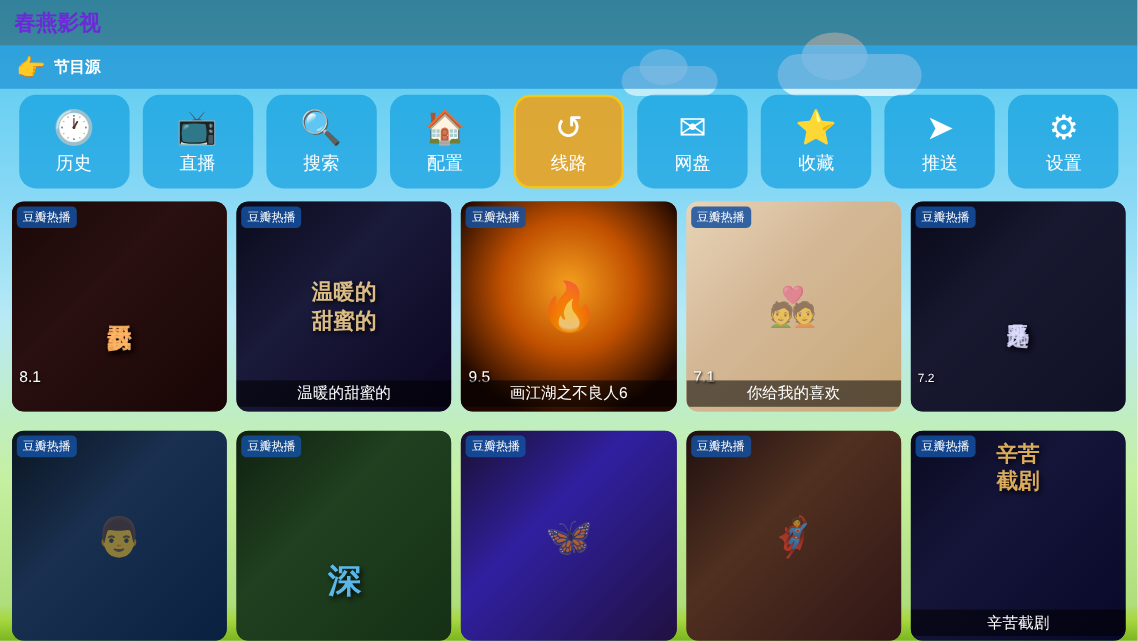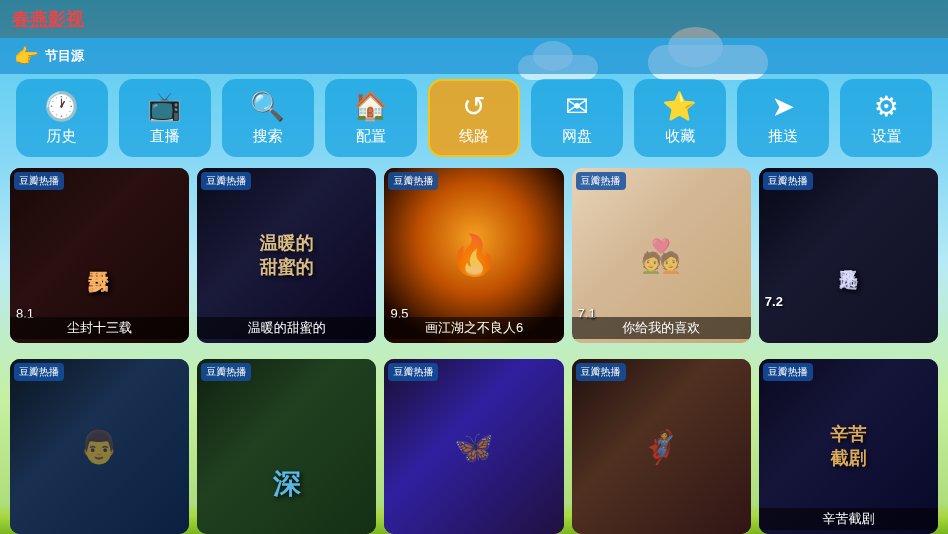--- a/index.html
+++ b/index.html
@@ -18,24 +18,23 @@
       top: 0; left: 0; right: 0;
       height: 38px;
       background: rgba(0,0,0,0.35);
       display: flex;
       align-items: center;
       justify-content: space-between;
       padding: 0 12px;
       z-index: 10;
     }
     .header-title {
-      color: #ef4444;
+      color: #6d28d9;
       font-size: 18px;
       font-weight: bold;
-      text-decoration: underline;
     }
     .header-datetime {
       color: #fff;
       font-size: 16px;
     }
 
     
     .source-bar {
       position: absolute;
       top: 38px; left: 0; right: 0;
@@ -294,21 +293,20 @@
 <div class="content-area">
 
   <div class="card-row">
 
     <div class="card card-1">
       <div class="card-bg" style="background: linear-gradient(135deg, #1a0808 0%, #2a1010 40%, #180505 100%); height:100%; display:flex; align-items:center; justify-content:center;">
         <span class="poster-text" style="font-size:20px; color: rgba(255,180,100,0.9);">少封三载</span>
       </div>
       <div class="card-badge">豆瓣热播</div>
       <div class="card-rating">8.1</div>
-      <div class="card-title">尘封十三载</div>
     </div>
 
     <div class="card card-2">
       <div class="card-bg" style="background: linear-gradient(135deg, #0a0a1a 0%, #1a1a3a 40%, #0a0520 100%); height:100%; display:flex; align-items:center; justify-content:center;">
         <span class="poster-text-h" style="color:rgba(255,220,150,0.85);">温暖的<br>甜蜜的</span>
       </div>
       <div class="card-badge">豆瓣热播</div>
       <div class="card-title">温暖的甜蜜的</div>
     </div>
 
@@ -330,21 +328,21 @@
       <div class="card-badge">豆瓣热播</div>
       <div class="card-rating">7.1</div>
       <div class="card-title">你给我的喜欢</div>
     </div>
 
     <div class="card card-5">
       <div class="card-bg" style="background: linear-gradient(135deg, #080818 0%, #181830 40%, #101025 100%); height:100%; display:flex; align-items:center; justify-content:center;">
         <span class="poster-text" style="font-size:18px; color:rgba(220,220,255,0.85);">平凡之路</span>
       </div>
       <div class="card-badge">豆瓣热播</div>
-      <div class="card-rating" style="position:absolute; bottom:34px; left:6px; color:#fff; font-size:13px; font-weight:bold; z-index:2; text-shadow:1px 1px 2px #000;">7.2</div>
+      <div class="card-rating" style="position:absolute; bottom:22px; left:6px; color:#fff; font-size:10px; font-weight:normal; z-index:2; text-shadow:1px 1px 2px #000;">7.2</div>
     </div>
 
   </div>
 
   <div class="card-row">
 
     <div class="card card-6">
       <div class="card-bg" style="background: linear-gradient(135deg, #0a1520 0%, #1a3050 40%, #0a2040 100%); height:100%; display:flex; align-items:center; justify-content:center;">
         <span style="font-size:32px; opacity:0.5;">👨</span>
       </div>
@@ -366,21 +364,21 @@
     </div>
 
     <div class="card card-9">
       <div class="card-bg" style="background: linear-gradient(135deg, #201010 0%, #503020 40%, #301515 100%); height:100%; display:flex; align-items:center; justify-content:center;">
         <span style="font-size:32px; opacity:0.6;">🦸</span>
       </div>
       <div class="card-badge">豆瓣热播</div>
     </div>
 
     <div class="card card-10">
-      <div class="card-bg" style="background: linear-gradient(135deg, #0a0a20 0%, #15153a 40%, #08082a 100%); height:100%; display:flex; align-items:center; justify-content:center;">
+      <div class="card-bg" style="background: linear-gradient(135deg, #0a0a20 0%, #15153a 40%, #08082a 100%); height:100%; display:flex; align-items:flex-start; justify-content:center;">
         <span class="poster-text-h" style="color:rgba(255,200,100,0.85);">辛苦<br>截剧</span>
       </div>
       <div class="card-badge">豆瓣热播</div>
       <div class="card-title">辛苦截剧</div>
     </div>
 
   </div>
 </div>
 
 <div class="sunflower-row"></div>

